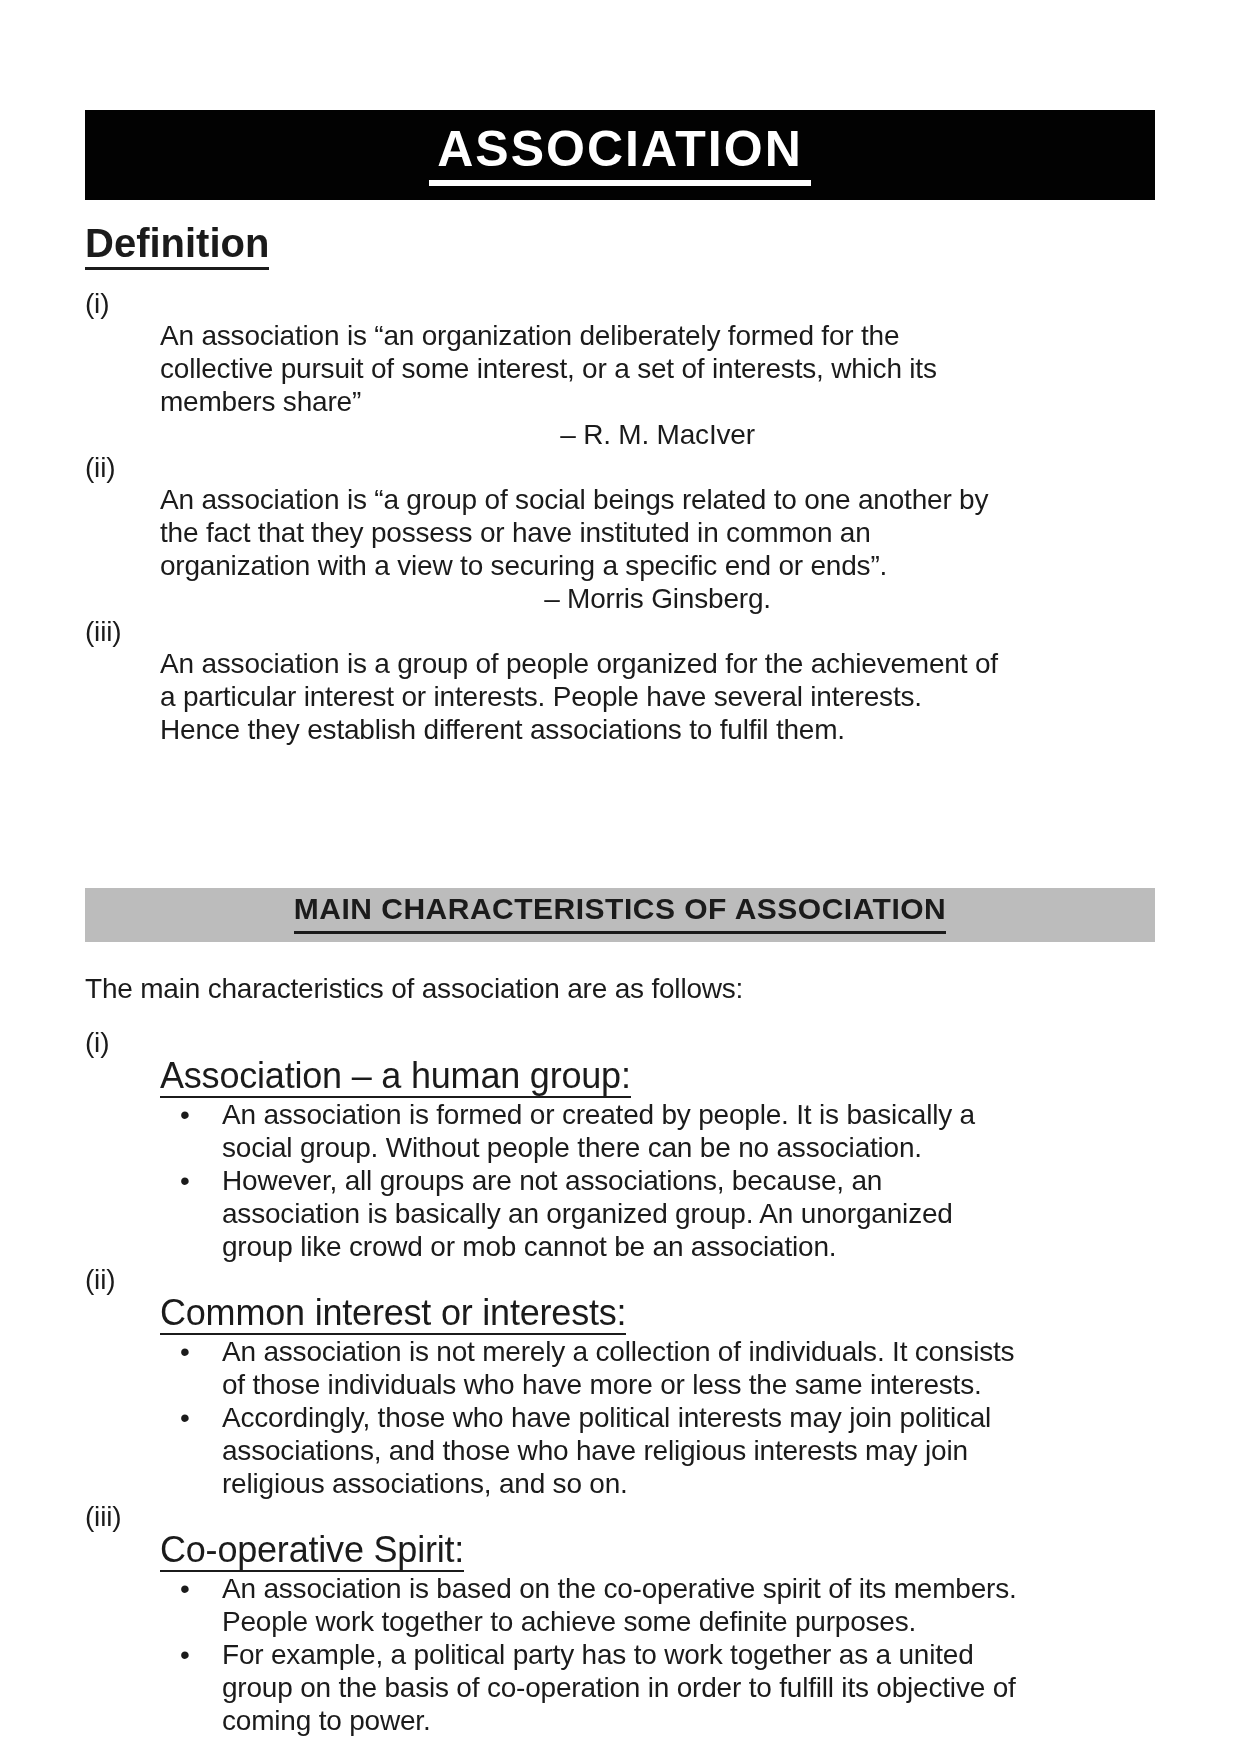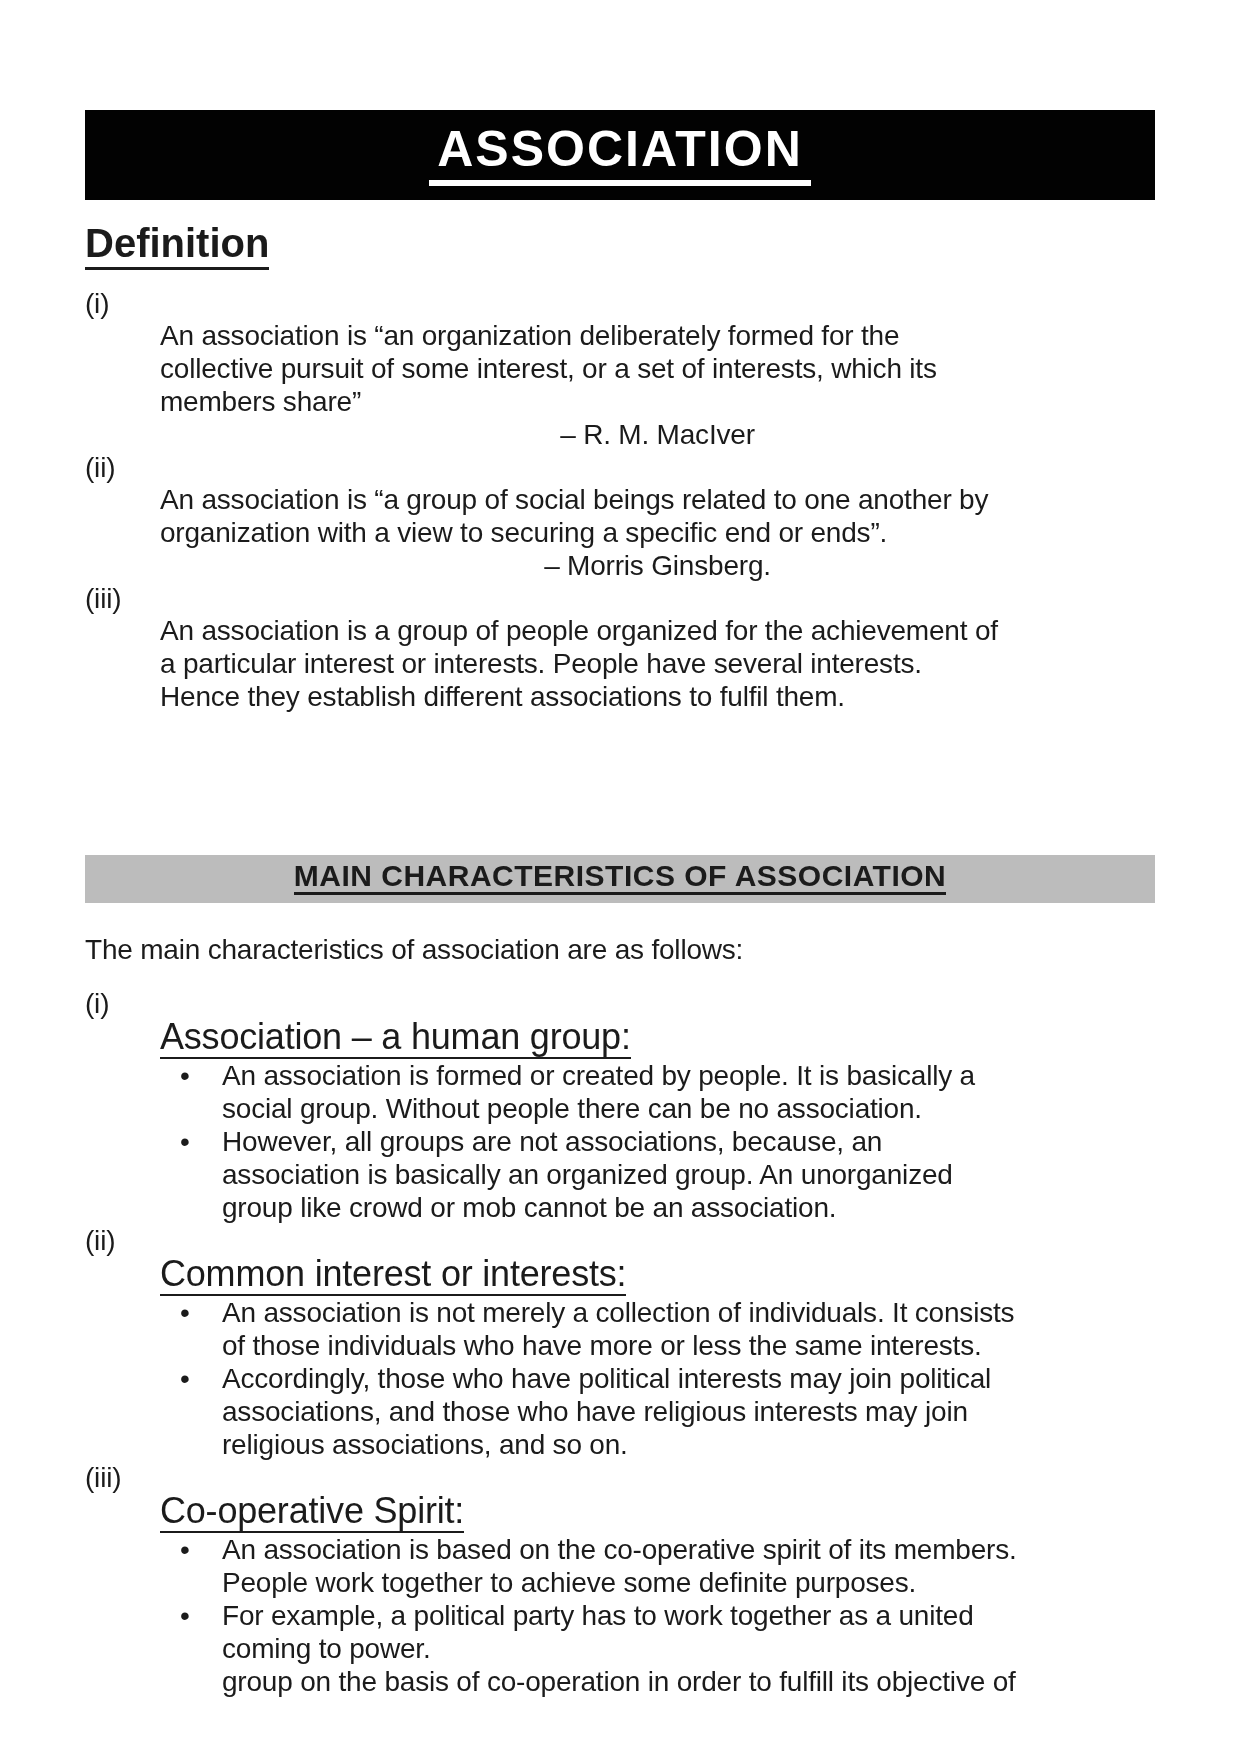--- a/index.html
+++ b/index.html
@@ -48,21 +48,21 @@
   .bullet{display:flex;padding-left:20px;}
   .dot{flex:0 0 42px;font-size:28px;line-height:33px;}
   .bullet-body{flex:1;min-width:0;}
 
   .section-bar{
     margin:142px 85px 0;background:var(--section-bar-bg,#bcbcbc);
     text-align:center;padding:5px 0 8px;
   }
   .section-title{
     display:inline-block;font-weight:bold;font-size:30px;line-height:1.05;
-    letter-spacing:0.5px;border-bottom:3px solid currentColor;padding-bottom:0;
+    letter-spacing:0.5px;border-bottom:3px solid currentColor;padding-bottom:6px;
   }
 
   .intro{margin:30px 85px 0;}
   .char-list{margin:21px 85px 0;}
 
   .divider{
     margin:94px 85px 0;height:5px;
     background:repeating-linear-gradient(90deg,#1b1b1b 0 8px,transparent 8px 12px);
   }
 
@@ -93,20 +93,21 @@
         <div class="line">collective pursuit of some interest, or a set of interests, which its</div>
         <div class="line">members share”</div>
         <div class="line attribution">– R. M. MacIver</div>
       </div>
     </div>
 
     <div class="num-item">
       <div class="num">(ii)</div>
       <div class="item-body">
         <div class="line">An association is “a group of social beings related to one another by</div>
+        <div class="line">the fact that they possess or have instituted in common an</div>
         <div class="line">organization with a view to securing a specific end or ends”.</div>
         <div class="line attribution">– Morris Ginsberg.</div>
       </div>
     </div>
 
     <div class="num-item">
       <div class="num">(iii)</div>
       <div class="item-body">
         <div class="line">An association is a group of people organized for the achievement of</div>
         <div class="line">a particular interest or interests. People have several interests.</div>
@@ -182,22 +183,22 @@
           <span class="dot">•</span>
           <div class="bullet-body">
             <div class="line">An association is based on the co-operative spirit of its members.</div>
             <div class="line">People work together to achieve some definite purposes.</div>
           </div>
         </div>
         <div class="bullet">
           <span class="dot">•</span>
           <div class="bullet-body">
             <div class="line">For example, a political party has to work together as a united</div>
+            <div class="line">group on the basis of co-operation in order to fulfill its objective of</div>
             <div class="line">coming to power.</div>
-            <div class="line">group on the basis of co-operation in order to fulfill its objective of</div>
           </div>
         </div>
       </div>
     </div>
 
   </div>
 
   <div class="divider"></div>
 
   <div class="footer">

